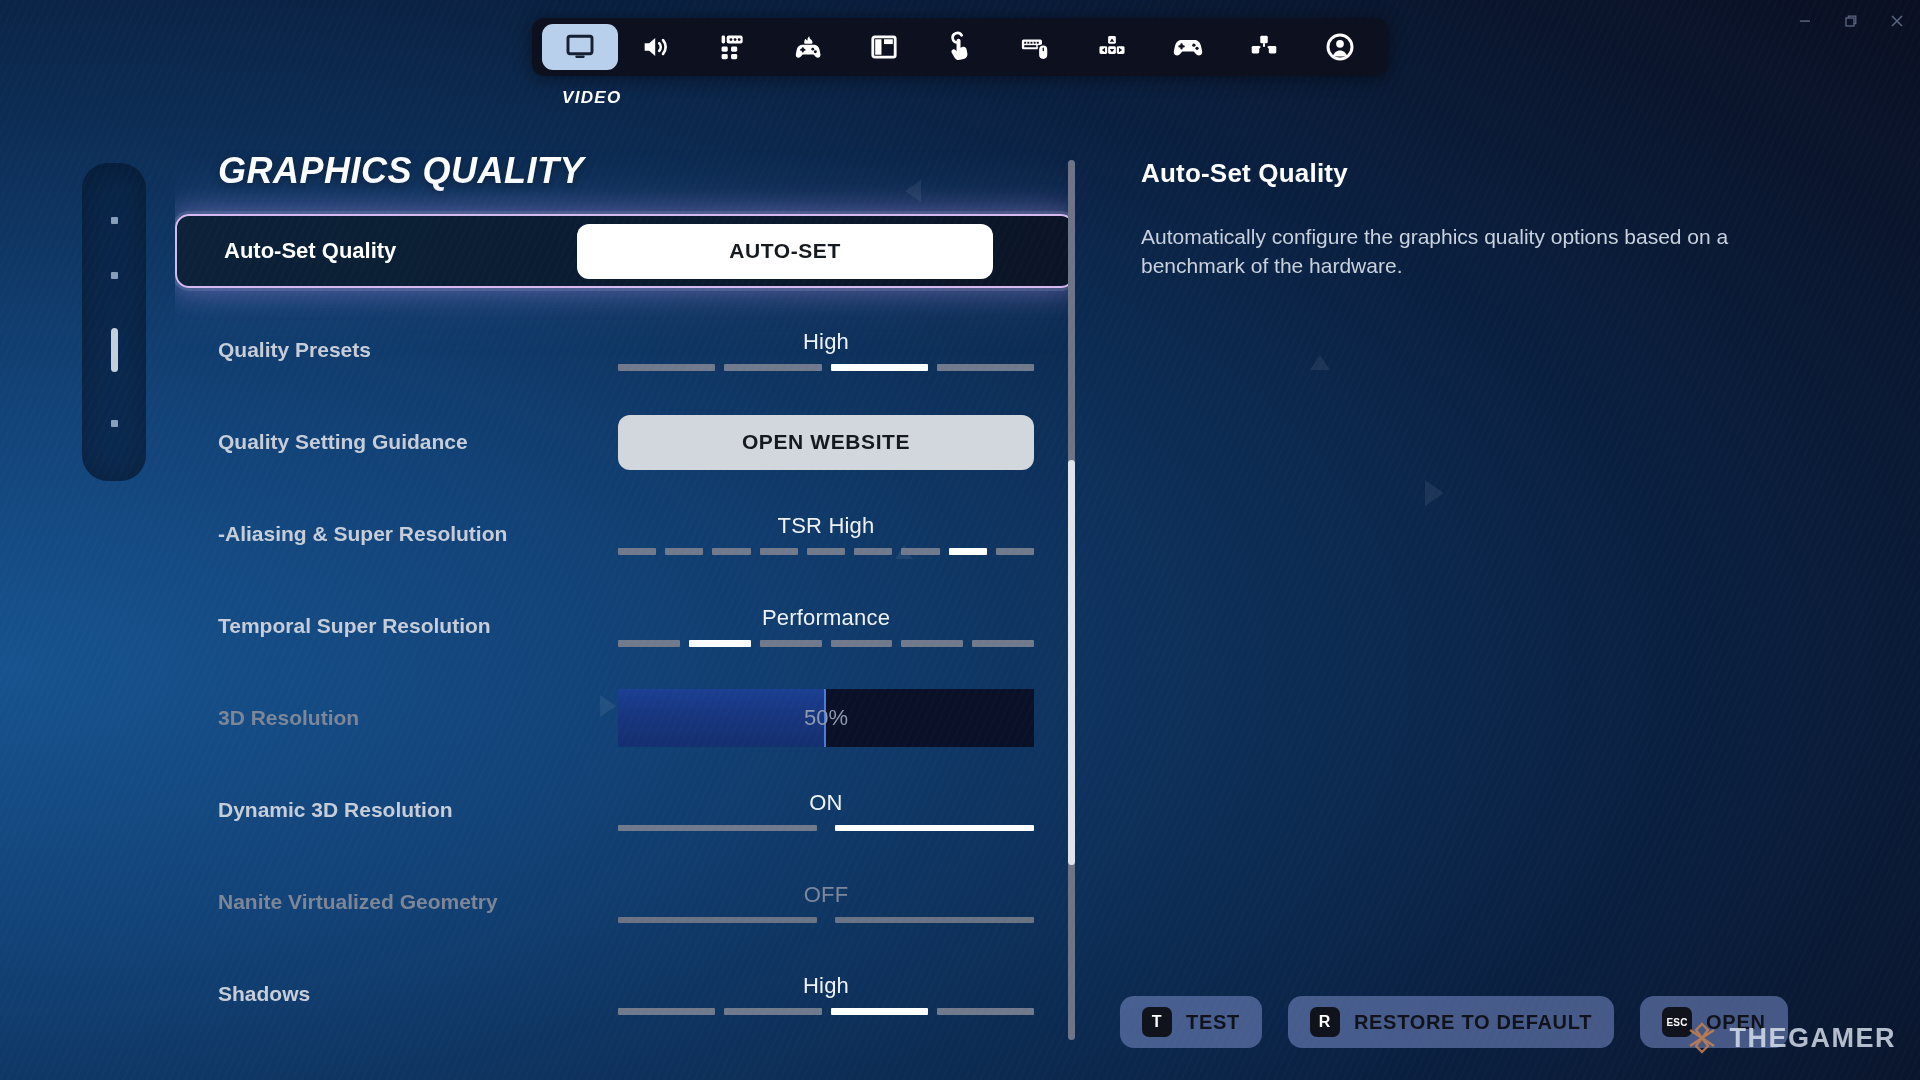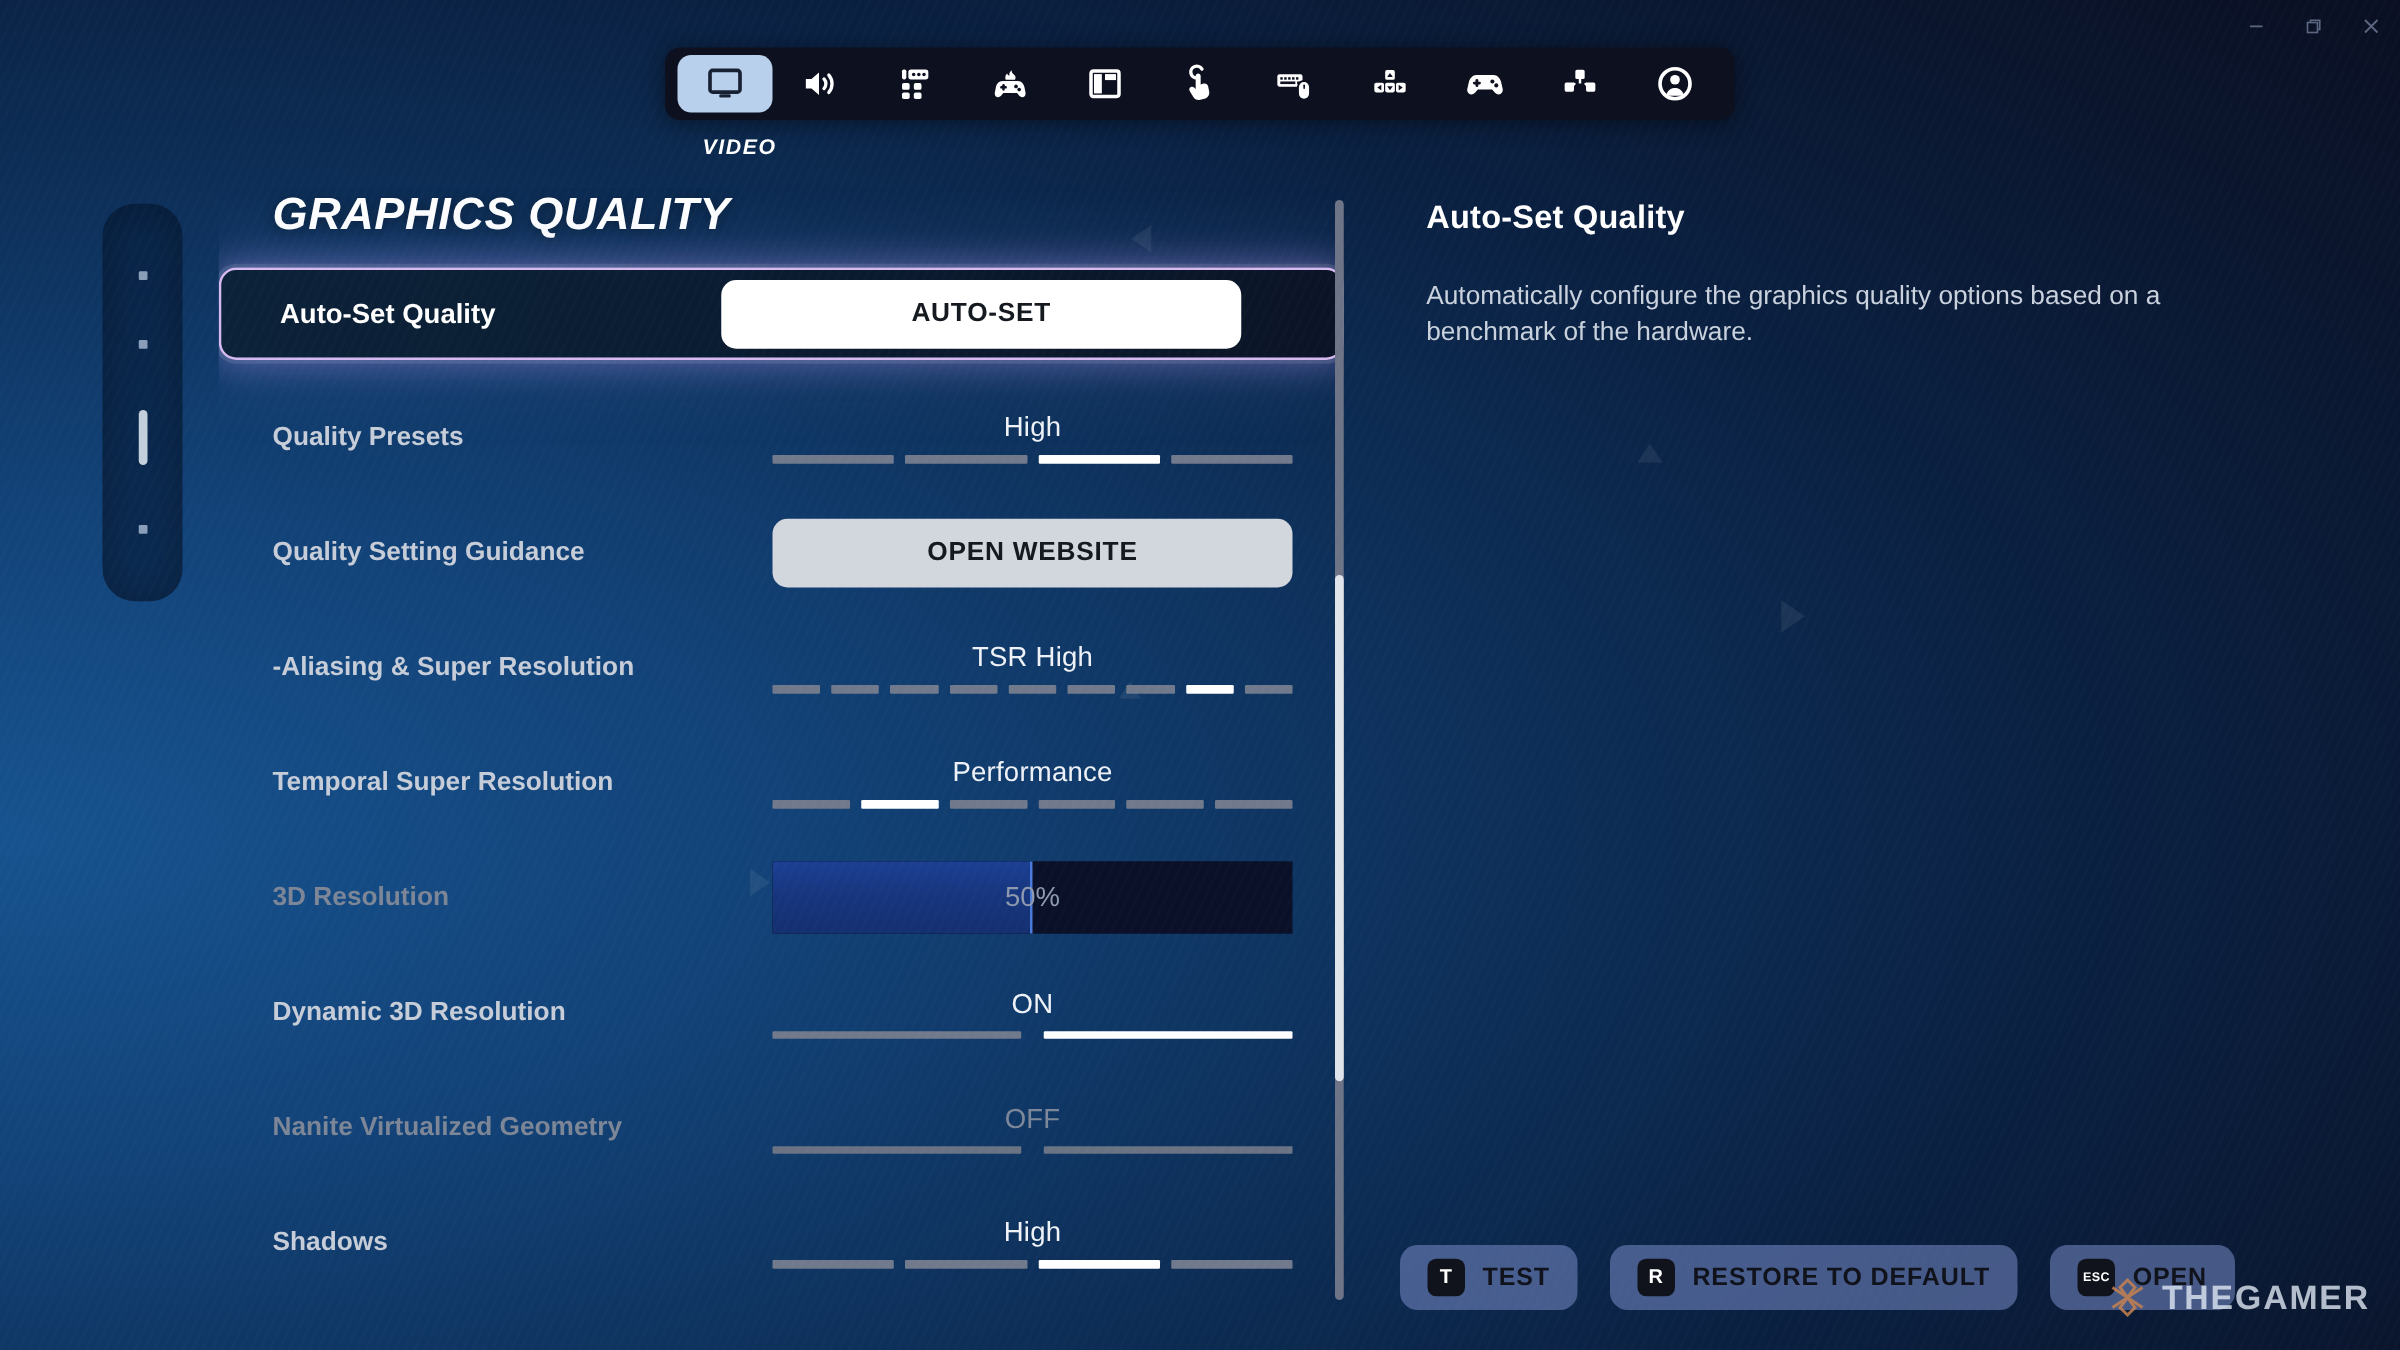--- a/index.html
+++ b/index.html
@@ -51,21 +51,20 @@
   
   .tabbar-wrap {
     position: absolute;
     top: 18px;
     left: 50%;
     transform: translateX(-50%);
     z-index: 30;
     display: flex;
     flex-direction: column;
     align-items: flex-start;
-    margin-top: 20px;
   }
   .tabbar {
     display: flex;
     align-items: center;
     background: #0d111f;
     border-radius: 12px;
     padding: 6px 10px;
     height: 58px;
     box-shadow: 0 2px 18px rgba(0,0,0,0.45);
   }

